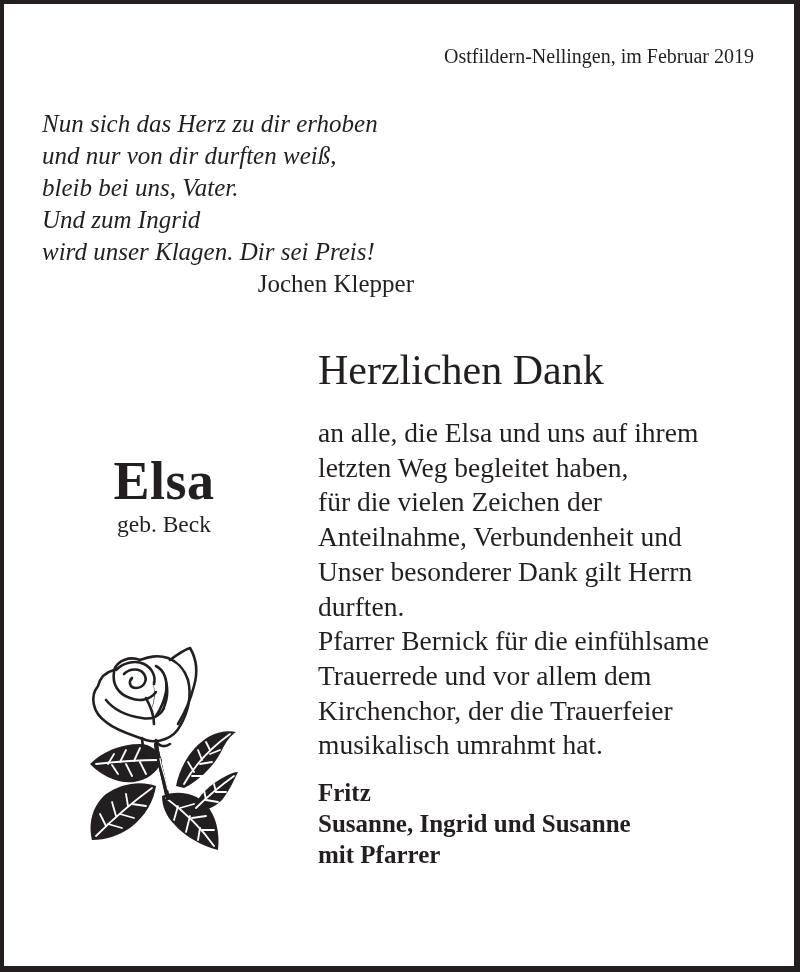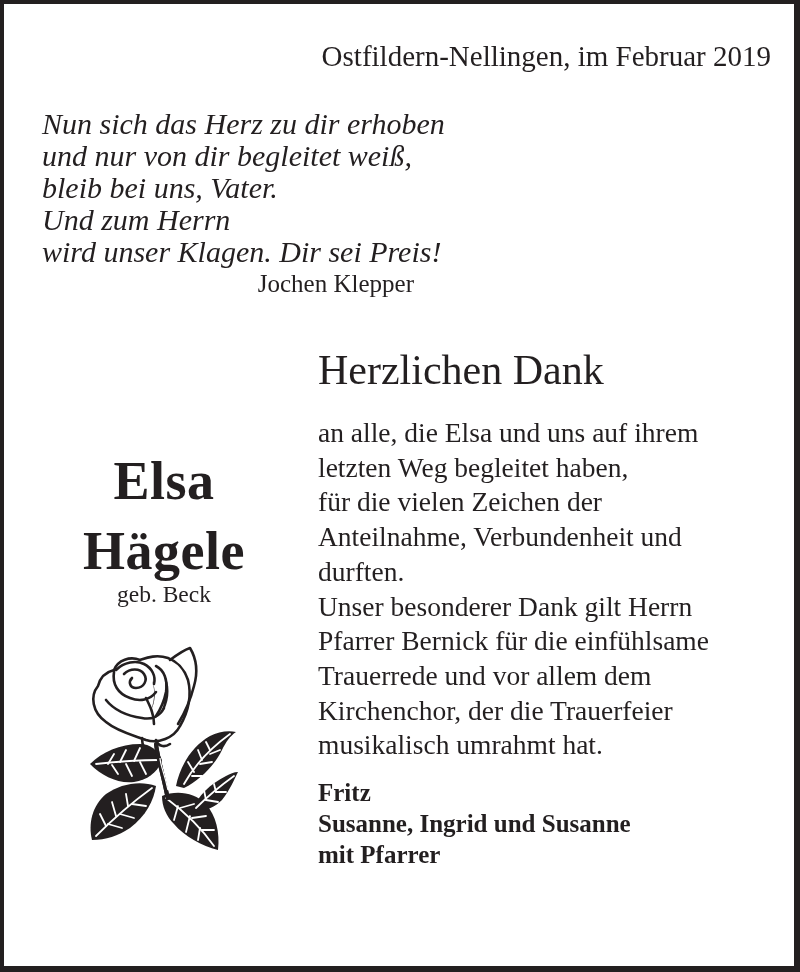--- a/index.html
+++ b/index.html
@@ -23,35 +23,35 @@
       height: 972px;
       box-sizing: border-box;
       border-top: 4px solid #231f20;
       border-left: 4px solid #231f20;
       border-right: 6px solid #231f20;
       border-bottom: 6px solid #231f20;
       background: #ffffff;
     }
     .place-date {
       position: absolute;
-      right: 23px;
+      right: 40px;
       top: 34px;
-      font-size: 29px;
+      font-size: 20px;
       line-height: 36px;
       white-space: nowrap;
     }
     .quote {
       position: absolute;
       left: 38px;
       top: 104px;
       width: 380px;
     }
     .quote-line {
       font-style: italic;
-      font-size: 30px;
+      font-size: 25px;
       line-height: 32px;
       white-space: nowrap;
     }
     .quote-author {
       font-size: 25px;
       line-height: 32px;
       text-align: right;
       padding-right: 8px;
       white-space: nowrap;
     }
@@ -112,30 +112,29 @@
   </style>
 </head>
 <body>
 
 <div class="frame">
 
   <div class="place-date">Ostfildern-Nellingen, im Februar 2019</div>
 
   <div class="quote">
     <div class="quote-line">Nun sich das Herz zu dir erhoben</div>
-    <div class="quote-line">und nur von dir begleitet weiß,</div>
+    <div class="quote-line">und nur von dir durften weiß,</div>
     <div class="quote-line">bleib bei uns, Vater.</div>
-    <div class="quote-line">Und zum Herrn</div>
+    <div class="quote-line">Und zum Ingrid</div>
     <div class="quote-line">wird unser Klagen. Dir sei Preis!</div>
     <div class="quote-author">Jochen Klepper</div>
   </div>
 
   <div class="name-block">
     <div class="first-name">Elsa</div>
-    <div class="last-name">Hägele</div>
     <div class="birth-name">geb. Beck</div>
   </div>
 
   <div class="rose">
     <svg width="160" height="210" viewBox="0 0 160 210" xmlns="http://www.w3.org/2000/svg">
       <g fill="none" stroke="#231f20" stroke-width="2.6" stroke-linejoin="round" stroke-linecap="round">
 
         <path d="M14 46 C 6 56, 8 72, 22 82 C 34 92, 52 96, 62 100 C 74 104, 90 98, 96 86 C 104 72, 108 56, 104 40 C 100 28, 94 22, 84 18 C 72 14, 62 18, 56 20 C 46 16, 34 20, 30 30 C 22 32, 16 38, 14 46 Z"></path>
 
         <path d="M86 20 C 94 14, 100 10, 106 8 C 112 18, 114 32, 110 46 C 106 62, 100 74, 94 84"></path>
@@ -208,22 +207,22 @@
       <path d="M76 118 C 76 124, 80 132, 84 150" fill="none" stroke="#ffffff" stroke-width="1.2"></path>
     </svg>
   </div>
 
   <div class="thanks">
     <div class="thanks-title">Herzlichen Dank</div>
     <div class="thanks-line">an alle, die Elsa und uns auf ihrem</div>
     <div class="thanks-line">letzten Weg begleitet haben,</div>
     <div class="thanks-line">für die vielen Zeichen der</div>
     <div class="thanks-line">Anteilnahme, Verbundenheit und</div>
+    <div class="thanks-line">Unser besonderer Dank gilt Herrn</div>
     <div class="thanks-line">durften.</div>
-    <div class="thanks-line">Unser besonderer Dank gilt Herrn</div>
     <div class="thanks-line">Pfarrer Bernick für die einfühlsame</div>
     <div class="thanks-line">Trauerrede und vor allem dem</div>
     <div class="thanks-line">Kirchenchor, der die Trauerfeier</div>
     <div class="thanks-line">musikalisch umrahmt hat.</div>
 
     <div class="signatures">
       <div class="sig-line">Fritz</div>
       <div class="sig-line">Susanne, Ingrid und Susanne</div>
       <div class="sig-line">mit Pfarrer</div>
     </div>

